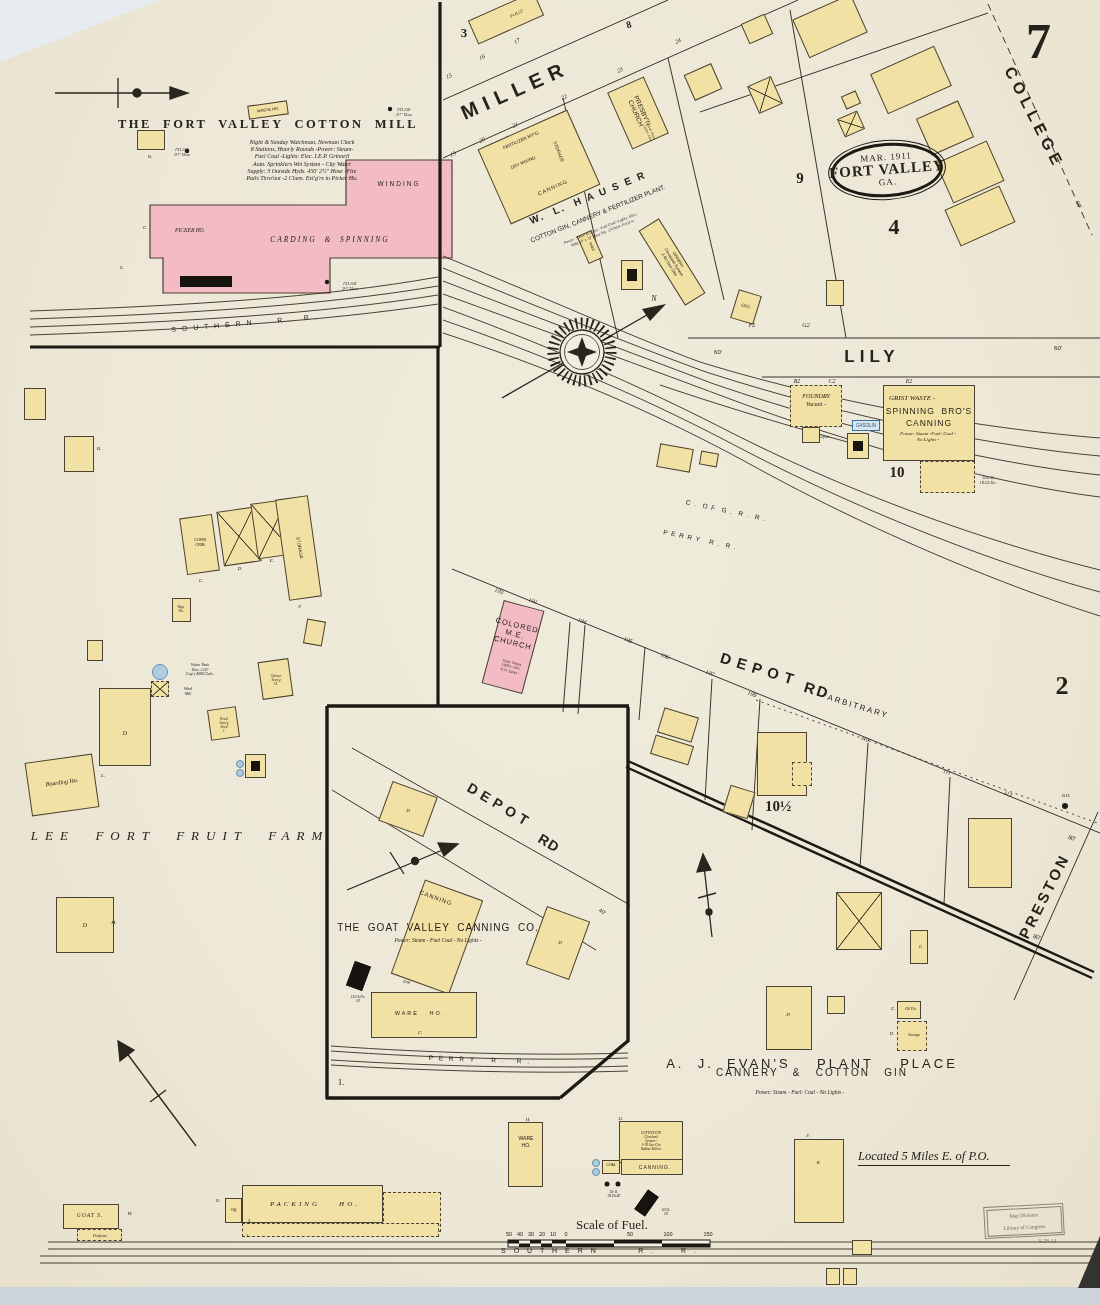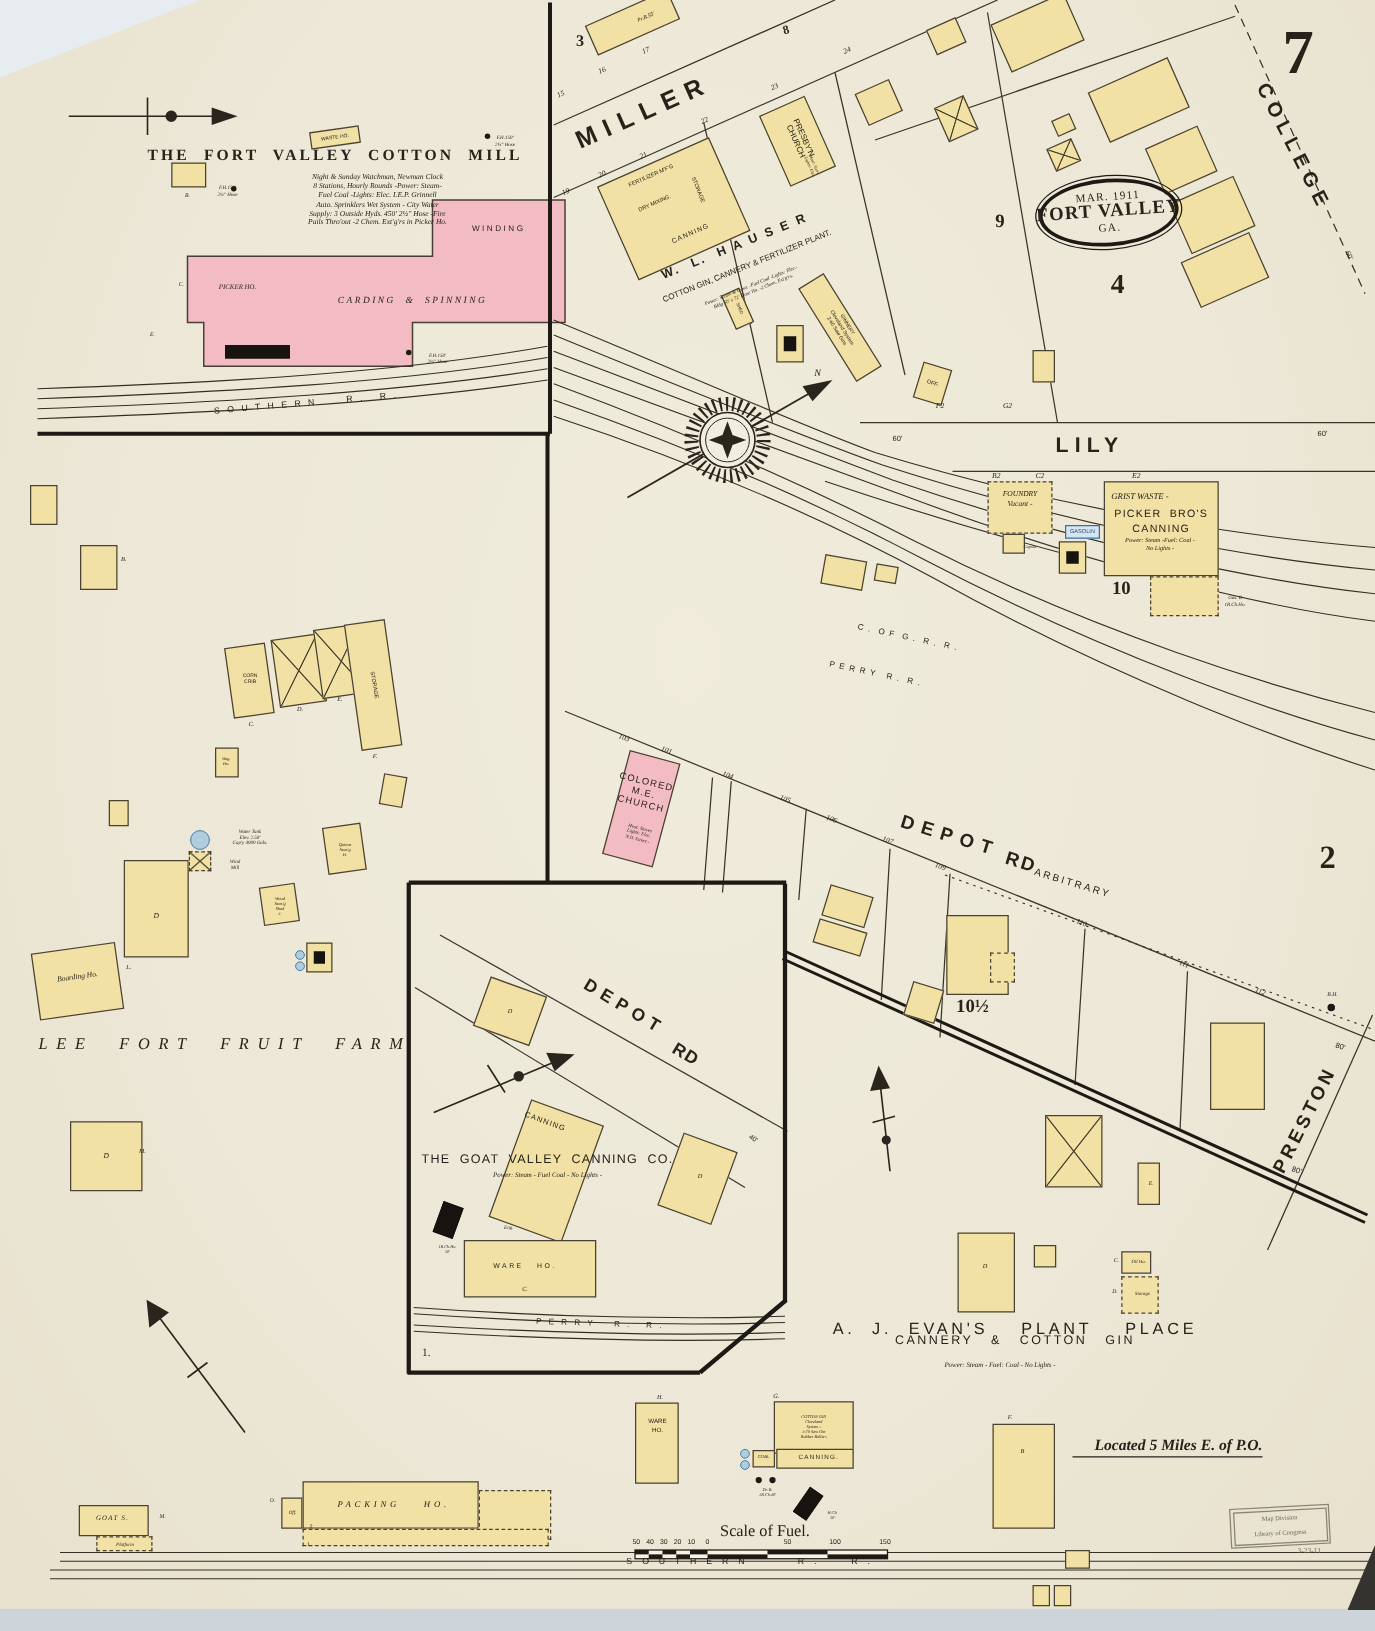--- a/index.html
+++ b/index.html
@@ -21,22 +21,22 @@
   
   .oval{position:absolute;left:828px;top:140px;width:118px;height:60px;transform:rotate(-4deg);}
   .oval .ring-outer{position:absolute;inset:0;border:1.5px solid #1d1914;border-radius:50%;}
   .oval .ring-inner{position:absolute;inset:3px;border:3px solid #1d1914;border-radius:50%;}
   .oval .content{position:absolute;inset:0;display:flex;flex-direction:column;align-items:center;justify-content:center;
       font-family:"Liberation Serif","DejaVu Serif",serif;line-height:1.05;}
   .oval .o-date{font-size:9px;letter-spacing:1px;text-transform:uppercase;}
   .oval .o-city{font-size:15px;font-weight:bold;letter-spacing:1px;text-transform:uppercase;}
   .oval .o-state{font-size:9px;letter-spacing:1px;text-transform:uppercase;}
   #sheet-number{position:absolute;left:1026px;top:16px;font-family:"Liberation Serif",serif;font-weight:bold;font-size:50px;line-height:1;}
-  #located-note{position:absolute;left:858px;top:1149px;width:152px;text-align:right;
-      font-family:"Liberation Serif",serif;font-style:italic;font-weight:bold;font-size:12.5px;
+  #located-note{position:absolute;left:858px;top:1149px;width:152px;text-align:left;
+      font-family:"Liberation Serif",serif;font-style:italic;font-weight:normal;font-size:12.5px;
       border-bottom:1.3px solid #27221a;padding-bottom:1px;}
   #scale-title{position:absolute;left:556px;top:1217px;width:112px;text-align:center;
       font-family:"Liberation Serif",serif;font-size:13px;}
   #scale-ticks .tick{position:absolute;top:1231px;font-size:5.5px;transform:translateX(-50%);}
   .stamp{position:absolute;left:984px;top:1205px;width:80px;height:32px;transform:rotate(-3deg);}
   .stamp .s-outer{position:absolute;inset:0;border:1px solid #8a8273;}
   .stamp .s-inner{position:absolute;inset:2.5px;border:1px solid #8a8273;display:flex;flex-direction:column;
       align-items:center;justify-content:space-around;font-family:"Liberation Serif",serif;font-size:5.2px;color:#6e6757;}
   #stamp-note{position:absolute;left:1038px;top:1238px;font-size:6px;font-family:"Liberation Serif",serif;color:#6e6757;}
   
@@ -333,21 +333,21 @@
       <div class="lbl" style="left: 515px; top: 125px; font-size: 6px; transform: translate(-50%, -50%) rotate(-24deg); font-style: italic; font-family: &quot;Liberation Serif&quot;, &quot;DejaVu Serif&quot;, serif;">21</div>
       <div class="lbl" style="left: 564px; top: 97px; font-size: 6px; transform: translate(-50%, -50%) rotate(-24deg); font-style: italic; font-family: &quot;Liberation Serif&quot;, &quot;DejaVu Serif&quot;, serif;">22</div>
       <div class="lbl" style="left: 620px; top: 70px; font-size: 6px; transform: translate(-50%, -50%) rotate(-24deg); font-style: italic; font-family: &quot;Liberation Serif&quot;, &quot;DejaVu Serif&quot;, serif;">23</div>
       <div class="lbl" style="left: 678px; top: 41px; font-size: 6px; transform: translate(-50%, -50%) rotate(-24deg); font-style: italic; font-family: &quot;Liberation Serif&quot;, &quot;DejaVu Serif&quot;, serif;">24</div>
       <div class="lbl" style="left: 1078px; top: 205px; font-size: 5.5px; transform: translate(-50%, -50%) rotate(63deg);">60'</div>
       <div class="lbl" style="left: 816px; top: 400px; font-size: 6px; transform: translate(-50%, -50%) rotate(0deg); font-style: italic; line-height: 1.25; font-family: &quot;Liberation Serif&quot;, &quot;DejaVu Serif&quot;, serif;">FOUNDRY
 Vacant -</div>
       <div class="lbl" style="left: 824px; top: 438px; font-size: 3.5px; transform: translate(-50%, -50%) rotate(0deg); font-style: italic; font-family: &quot;Liberation Serif&quot;, &quot;DejaVu Serif&quot;, serif;">Cupola</div>
       <div class="lbl" style="left: 866px; top: 426px; font-size: 4.5px; transform: translate(-50%, -50%) rotate(0deg); color: rgb(39, 78, 120);">GASOLIN</div>
       <div class="lbl" style="left: 912px; top: 398px; font-size: 7px; transform: translate(-50%, -50%) rotate(0deg); font-style: italic; font-family: &quot;Liberation Serif&quot;, &quot;DejaVu Serif&quot;, serif;">GRIST WASTE -</div>
-      <div class="lbl" style="left: 929px; top: 411px; font-size: 8.5px; transform: translate(-50%, -50%) rotate(0deg); letter-spacing: 1px;">PICKER  BRO'S</div>
+      <div class="lbl" style="left: 929px; top: 411px; font-size: 8.5px; transform: translate(-50%, -50%) rotate(0deg); letter-spacing: 1px;">SPINNING  BRO'S</div>
       <div class="lbl" style="left: 929px; top: 423px; font-size: 8.5px; transform: translate(-50%, -50%) rotate(0deg); letter-spacing: 1px;">CANNING</div>
       <div class="lbl" style="left: 928px; top: 437px; font-size: 5px; transform: translate(-50%, -50%) rotate(0deg); font-style: italic; line-height: 1.25; font-family: &quot;Liberation Serif&quot;, &quot;DejaVu Serif&quot;, serif;">Power: Steam -Fuel: Coal -
 No Lights -</div>
       <div class="lbl" style="left: 988px; top: 481px; font-size: 4px; transform: translate(-50%, -50%) rotate(0deg); font-style: italic; line-height: 1.15; font-family: &quot;Liberation Serif&quot;, &quot;DejaVu Serif&quot;, serif;">Gas. B
 1R.Ch.Ho.</div>
       <div class="lbl" style="left: 797px; top: 381px; font-size: 6px; transform: translate(-50%, -50%) rotate(0deg); font-style: italic; font-family: &quot;Liberation Serif&quot;, &quot;DejaVu Serif&quot;, serif;">B2</div>
       <div class="lbl" style="left: 832px; top: 381px; font-size: 6px; transform: translate(-50%, -50%) rotate(0deg); font-style: italic; font-family: &quot;Liberation Serif&quot;, &quot;DejaVu Serif&quot;, serif;">C2</div>
       <div class="lbl" style="left: 909px; top: 381px; font-size: 6px; transform: translate(-50%, -50%) rotate(0deg); font-style: italic; font-family: &quot;Liberation Serif&quot;, &quot;DejaVu Serif&quot;, serif;">E2</div>
       <div class="lbl" style="left: 752px; top: 325px; font-size: 6px; transform: translate(-50%, -50%) rotate(0deg); font-style: italic; font-family: &quot;Liberation Serif&quot;, &quot;DejaVu Serif&quot;, serif;">F2</div>
       <div class="lbl" style="left: 806px; top: 325px; font-size: 6px; transform: translate(-50%, -50%) rotate(0deg); font-style: italic; font-family: &quot;Liberation Serif&quot;, &quot;DejaVu Serif&quot;, serif;">G2</div>

